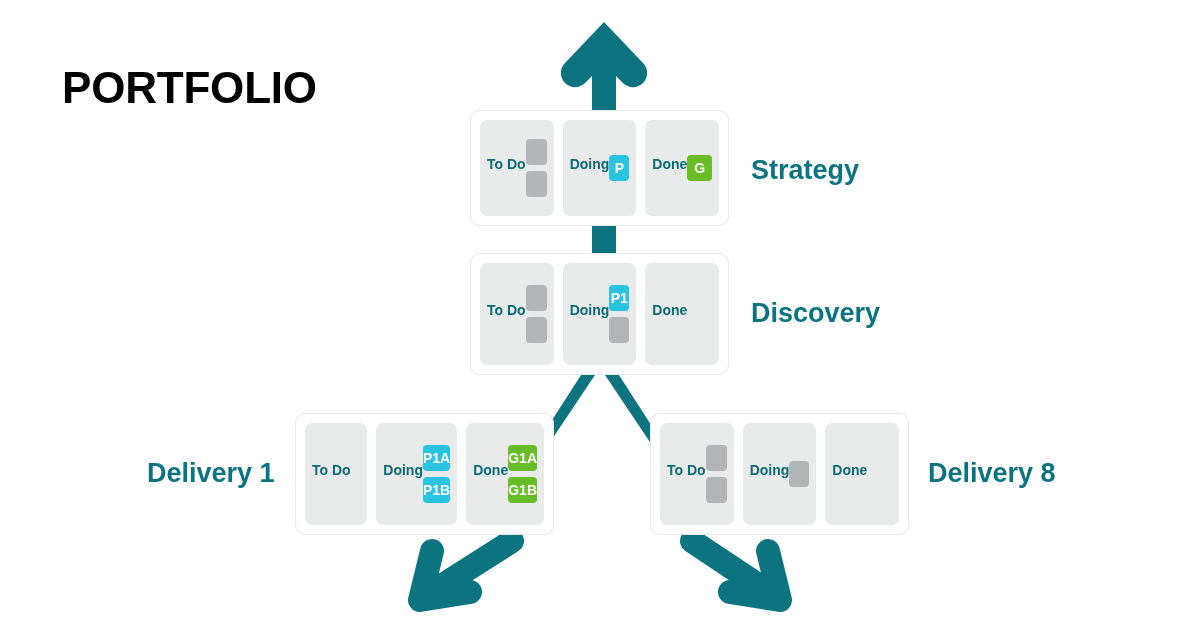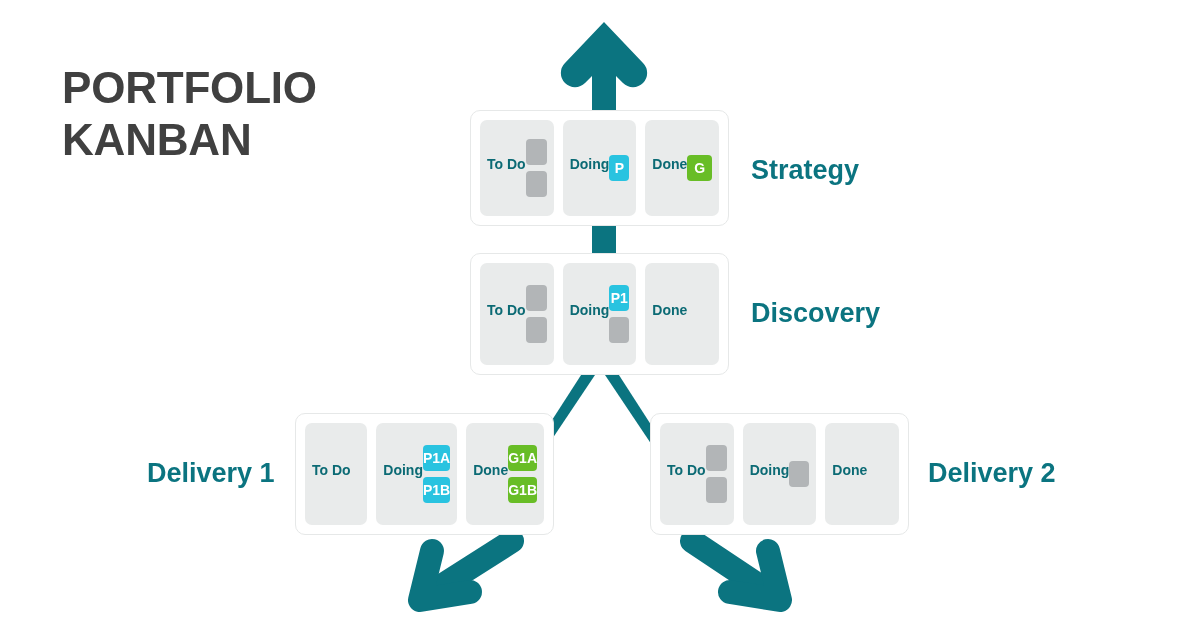--- a/index.html
+++ b/index.html
@@ -34,21 +34,21 @@
     z-index: 1;
   }
 
   
   .title {
     position: absolute;
     left: 62px;
     top: 62px;
     width: 400px;
     z-index: 3;
-    color: #404040;
+    color: #000000;
     font-size: 44px;
     font-weight: bold;
     line-height: 1.18;
     letter-spacing: -0.2px;
   }
   .title-line { display: block; white-space: pre; }
 
   
   .stage-label {
     position: absolute;
@@ -165,27 +165,26 @@
     </g>
 
     <g stroke="#0b7480" stroke-width="24" stroke-linecap="round" stroke-linejoin="round" fill="none">
       <path d="M692 541 L776 597"></path>
       <path d="M768 551 L780 600 L730 592"></path>
     </g>
   </svg>
 
   <div class="title">
     <span class="title-line">PORTFOLIO</span>
-    <span class="title-line">KANBAN</span>
   </div>
 
   <div class="stage-label label-strategy">Strategy</div>
   <div class="stage-label label-discovery">Discovery</div>
   <div class="stage-label label-delivery1">Delivery 1</div>
-  <div class="stage-label label-delivery2">Delivery 2</div>
+  <div class="stage-label label-delivery2">Delivery 8</div>
 
   <div class="board board-strategy">
       <div class="column">
         <div class="col-title">To Do</div>
         <div class="cards">
           <div class="card empty"></div>
           <div class="card empty"></div>
         </div>
       </div>
       <div class="column">

